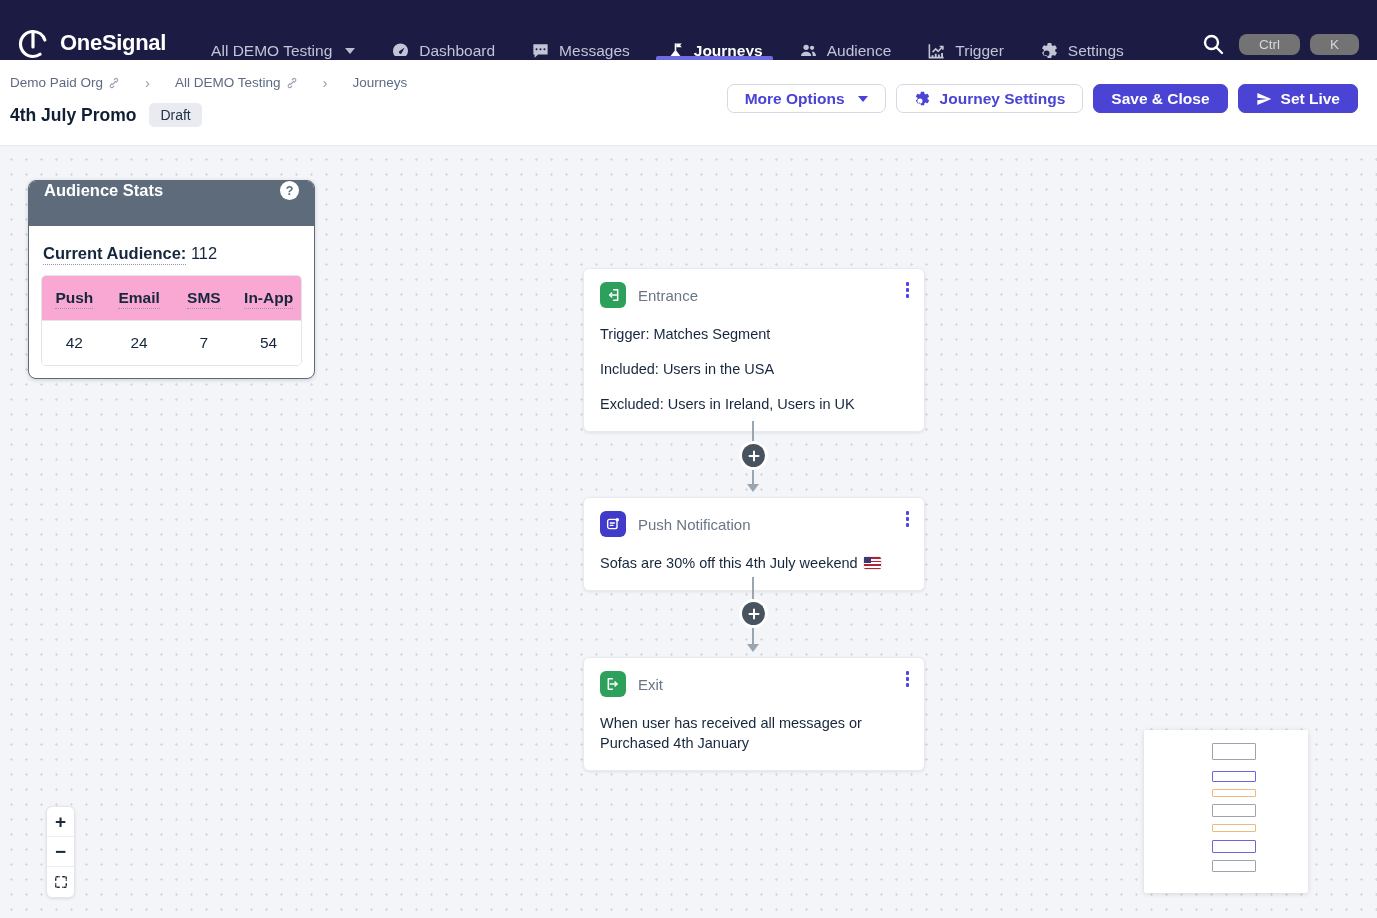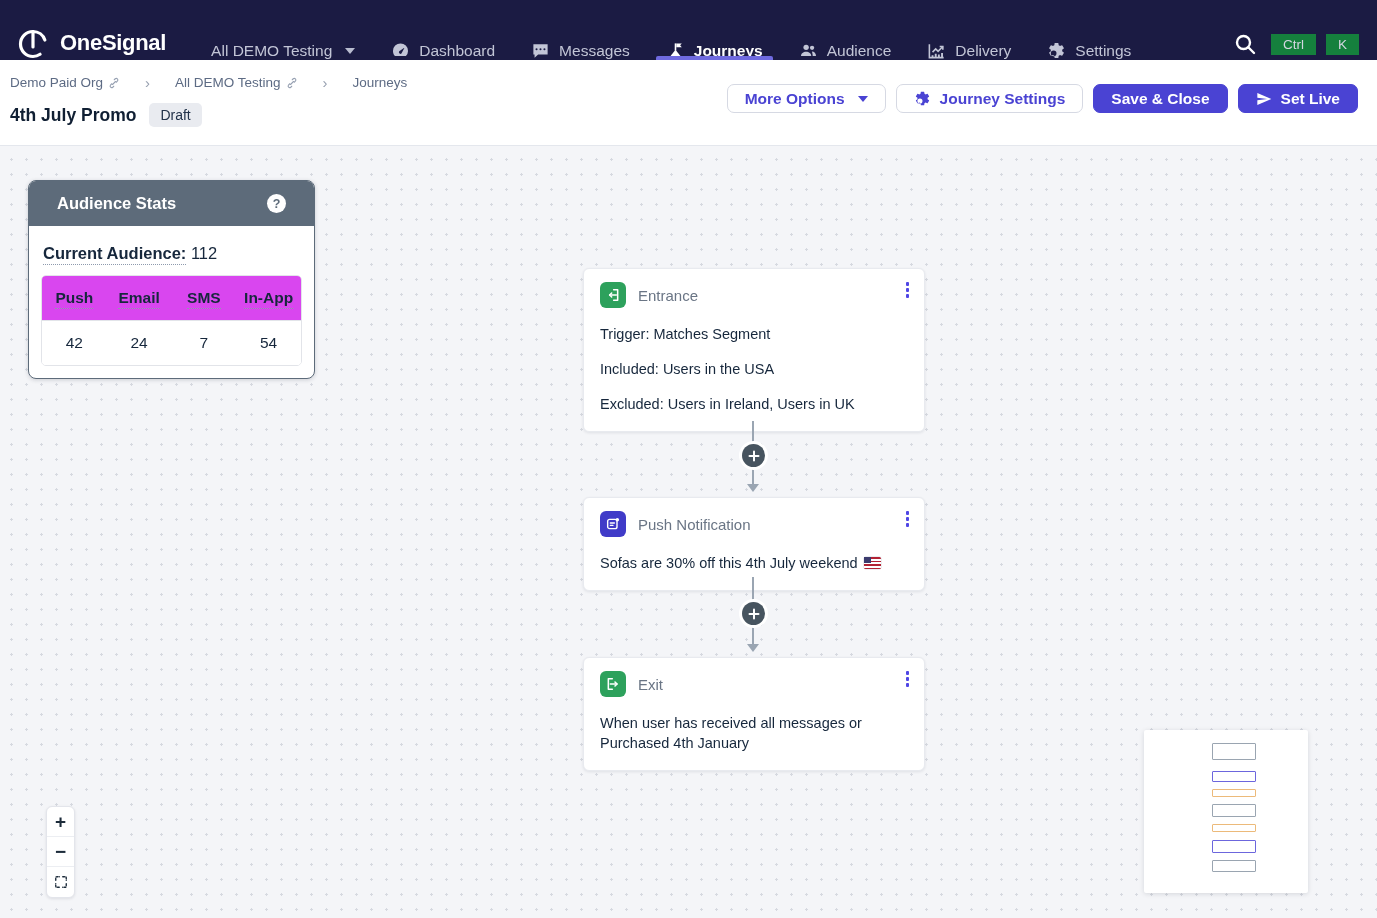--- a/index.html
+++ b/index.html
@@ -14,21 +14,21 @@
   .nav-items { display:flex; align-items:stretch; margin-left:6px; }
   .nav-item { display:flex; align-items:center; gap:9px; color:#c2c5d6; font-size:15.5px;
     padding:0 18px; position:relative; cursor:pointer; white-space:nowrap; }
   .nav-item svg { flex:0 0 auto; }
   .nav-item.active { color:#fff; font-weight:700; }
   .nav-item.active .active-bar { position:absolute; left:8px; right:8px; bottom:0; height:4px;
     background:#6f6ae0; border-radius:2px 2px 0 0; }
   .caret-down { width:0; height:0; border-left:5px solid transparent; border-right:5px solid transparent;
     border-top:6px solid #b9bdd0; margin-left:4px; }
   .nav-right { margin-left:auto; display:flex; align-items:center; gap:10px; }
-  .kbd { background:#15803d; color:#d4d6e2; font-size:13.5px; padding:3px 12px; border-radius:0; }
+  .kbd { background:#737373; color:#d4d6e2; font-size:13.5px; padding:3px 20px; border-radius:8px; }
 
   
   .page-header { height:86px; background:#fff; border-bottom:1px solid #e4e7ed; position:relative; padding:14px 0 0 10px; }
   .breadcrumb { display:flex; align-items:center; gap:25px; font-size:13.5px; color:#5d6b84; }
   .crumb { display:flex; align-items:center; gap:5px; cursor:pointer; }
   .crumb-sep { color:#97a0b0; font-size:15px; }
   .title-row { display:flex; align-items:center; gap:13px; margin-top:12px; }
   .page-title { font-size:17.5px; font-weight:700; color:#101f33; }
   .status-badge { background:#e9ebf0; color:#22324a; font-size:14px; padding:4px 11px; border-radius:5px; }
   .header-actions { position:absolute; top:24px; right:19px; display:flex; gap:10px; }
@@ -41,30 +41,30 @@
     border-top:6px solid #4a43d3; margin-left:4px; }
 
   
   .canvas { position:relative; width:1377px; height:772px; background:#f4f5f8;
     background-image:radial-gradient(circle,#d6d9e0 1.1px,transparent 1.4px);
     background-size:15px 15px; background-position:4px 6px; }
 
   
   .stats-panel { position:absolute; left:28px; top:34px; width:287px; background:#fff;
     border:1px solid #5d6b7a; border-radius:8px; overflow:hidden; box-shadow:0 1px 4px rgba(20,30,45,.18); }
-  .stats-header { background:#5d6b7a; height:45px; display:flex; align-items:center; justify-content:space-between; padding:0 28px; }
+  .stats-header { background:#5d6b7a; height:45px; display:flex; justify-content:space-between; padding:0 15px; }
   .stats-title { color:#fff; font-size:16.5px; font-weight:600; }
   .help-icon { width:19px; height:19px; border-radius:50%; background:#fff; color:#5d6b7a;
     font-size:12.5px; font-weight:700; display:flex; align-items:center; justify-content:center; cursor:pointer; }
   .stats-body { padding:12px; }
   .current-row { font-size:16.5px; padding:6px 2px 12px; }
   .dotted { border-bottom:1.6px dotted #8e9aad; padding-bottom:2px; }
   .current-label { font-weight:700; }
   .stats-table { border:1px solid #e2e4e9; border-radius:5px; overflow:hidden; }
-  .stats-thead { display:flex; background:#d946ef; border-bottom:1px solid #e2e4e9; }
+  .stats-thead { display:flex; background:#f9a8d4; border-bottom:1px solid #e2e4e9; }
   .stats-vals { display:flex; background:#fff; }
   .stats-cell { flex:1; text-align:center; padding:13px 0; font-size:15.5px; }
   .stats-thead .stats-cell { font-weight:700; }
 
   
   .node { position:absolute; left:583px; width:342px; background:#fff; border:1px solid #e8eaef;
     border-radius:6px; box-shadow:0 1px 3px rgba(16,24,40,.09); padding:13px 16px 17px; }
   .node-head { display:flex; align-items:center; gap:12px; margin-bottom:16px; }
   .node-icon { width:26px; height:26px; border-radius:6px; display:flex; align-items:center; justify-content:center; }
   .node-icon.green { background:#2da15c; }
@@ -161,21 +161,21 @@
     </div>
     <div class="nav-item">
       <span style="display:flex">
         <svg width="19" height="19" viewBox="0 0 24 24" fill="none" stroke="#c2c5d6" stroke-width="2">
           <path d="M3 4v17h18" fill="none"></path>
           <path d="M7 14l4-4 3 3 6-6" fill="none"></path>
             <path d="M16 7h4v4" fill="none"></path>
           <path d="M7 21v-3M11 21v-5M15 21v-4M19 21v-6" stroke-width="2.4"></path>
         </svg>
       </span>
-      <span>Delivery</span>
+      <span>Trigger</span>
     </div>
     <div class="nav-item">
       <span style="display:flex">
         <svg width="19" height="19" viewBox="0 0 24 24" fill="#c2c5d6">
           <path d="M19.14 12.94c.04-.3.06-.61.06-.94 0-.32-.02-.64-.07-.94l2.03-1.58a.49.49 0 00.12-.61l-1.92-3.32a.49.49 0 00-.59-.22l-2.39.96c-.5-.38-1.03-.7-1.62-.94l-.36-2.54a.484.484 0 00-.48-.41h-3.84c-.24 0-.43.17-.47.41L9.25 5.35c-.59.24-1.13.57-1.62.94l-2.39-.96a.49.49 0 00-.59.22L2.74 8.87c-.12.21-.08.47.12.61l2.03 1.58c-.05.3-.09.63-.09.94s.02.64.07.94l-2.03 1.58a.49.49 0 00-.12.61l1.92 3.32c.12.22.37.29.59.22l2.39-.96c.5.38 1.03.7 1.62.94l.36 2.54c.05.24.24.41.48.41h3.84c.24 0 .44-.17.47-.41l.36-2.54c.59-.24 1.13-.56 1.62-.94l2.39.96c.22.08.47 0 .59-.22l1.92-3.32a.49.49 0 00-.12-.61l-2.01-1.58zM12 15.6A3.6 3.6 0 118.4 12a3.6 3.6 0 013.6 3.6z"></path>
         </svg>
       </span>
       <span>Settings</span>
     </div>
   </div>

